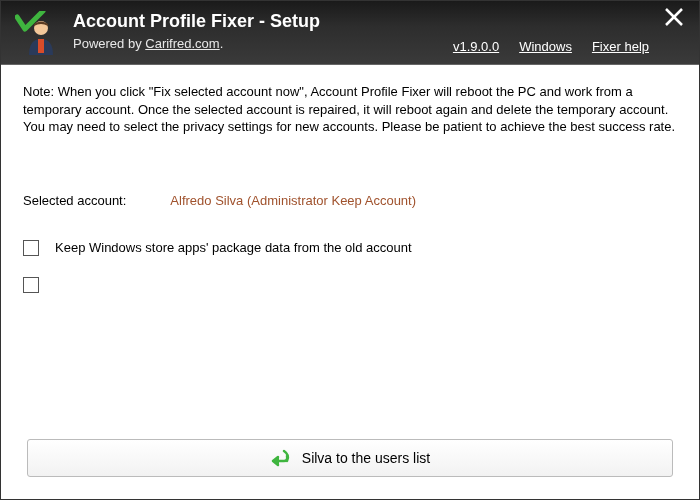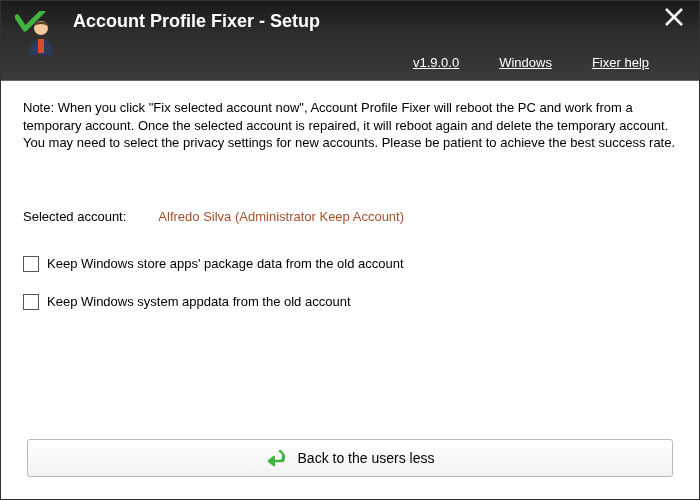--- a/index.html
+++ b/index.html
@@ -21,21 +21,21 @@
     background: #fff;
   }
   .header {
     background: linear-gradient(to bottom, #1a1a1a 0%, #2d2d2d 40%, #3a3a3a 100%);
     color: #fff;
     padding: 8px 14px 10px 14px;
     display: flex;
     align-items: flex-start;
     position: relative;
     border-bottom: 1px solid #666;
-    height: 80px;
+    height: 64px;
   }
   .app-icon {
     width: 44px;
     height: 44px;
     margin-right: 14px;
     position: relative;
     flex-shrink: 0;
     margin-top: 2px;
   }
   .app-icon svg { width: 44px; height: 44px; }
@@ -46,21 +46,21 @@
     margin-bottom: 4px;
     margin-top: 2px;
   }
   .powered { font-size: 13px; color: #e8e8e8; }
   .powered a { color: #e8e8e8; text-decoration: underline; }
   .header-links {
     position: absolute;
     right: 50px;
     bottom: 10px;
     display: flex;
-    gap: 40px;
+    gap: 20px;
     font-size: 13px;
   }
   .header-links span { color: #fff; text-decoration: underline; cursor: pointer; }
   .close-btn {
     position: absolute;
     top: 5px;
     right: 12px;
     width: 24px;
     height: 24px;
     cursor: pointer;
@@ -73,29 +73,29 @@
     display: flex;
     flex-direction: column;
     color: #000;
     line-height: 1.35;
   }
   .note p { margin-bottom: 14px; font-size: 13px; }
   .selected-row {
     margin-top: 42px;
     margin-bottom: 30px;
     display: flex;
-    gap: 32px;
+    gap: 44px;
     font-size: 13px;
   }
   .sel-label { color: #000; }
   .sel-value { color: #a0522d; }
   .checkbox-row {
     display: flex;
     align-items: center;
-    gap: 8px;
+    gap: 16px;
     margin-bottom: 20px;
     font-size: 13px;
     cursor: pointer;
   }
   .checkbox-row .box {
     width: 16px;
     height: 16px;
     border: 1px solid #555;
     background: #fff;
     flex-shrink: 0;
@@ -133,20 +133,23 @@
       <svg viewBox="0 0 44 44">
         <path d="M2 6 L10 18 L28 0" stroke="#3fb53f" stroke-width="5" fill="none" stroke-linecap="round" stroke-linejoin="round"></path>
         <circle cx="26" cy="17" r="7" fill="#f4c89a"></circle>
         <path d="M14 44 Q14 28 26 28 Q38 28 38 44 Z" fill="#2a3a5a"></path>
         <rect x="23" y="28" width="6" height="14" fill="#d84c2a"></rect>
         <path d="M19 13 Q26 8 33 13 L33 15 Q26 11 19 15 Z" fill="#5a3b22"></path>
       </svg>
     </div>
     <div class="header-text">
       <div class="title">Account Profile Fixer - Setup</div>
+      <div class="powered">
+        <span>Powered by </span><a href="#">Carifred.com</a><span>.</span>
+      </div>
     </div>
     <div class="header-links">
       <span>v1.9.0.0</span>
       <span>Windows</span>
       <span>Fixer help</span>
     </div>
     <div class="close-btn">
       <svg viewBox="0 0 22 22">
         <line x1="3" y1="3" x2="19" y2="19" stroke="#fff" stroke-width="2.5"></line>
         <line x1="19" y1="3" x2="3" y2="19" stroke="#fff" stroke-width="2.5"></line>
@@ -164,29 +167,28 @@
       <span class="sel-value">Alfredo Silva (Administrator Keep Account)</span>
     </div>
 
     <div class="checkbox-row">
       <span class="box"></span>
       <span>Keep Windows store apps' package data from the old account</span>
     </div>
 
     <div class="checkbox-row">
       <span class="box"></span>
-      <span>Keep Windows system appdata from the old account</span>
     </div>
 
     <div class="buttons">
       <div class="btn">
         <span class="btn-icon">
           <svg viewBox="0 0 22 22">
             <path d="M14 4 Q20 8 17 14 M8 10 L3 14 L8 18 M3 14 L14 14 Q18 14 17 9" stroke="#3fb53f" stroke-width="2.5" fill="none" stroke-linecap="round" stroke-linejoin="round"></path>
             <path d="M9 9 L3 14 L9 19 Z" fill="#3fb53f"></path>
           </svg>
         </span>
-        <span>Back to the users less</span>
+        <span>Silva to the users list</span>
       </div>
     </div>
   </div>
 
 </div>
 
 </body></html>

